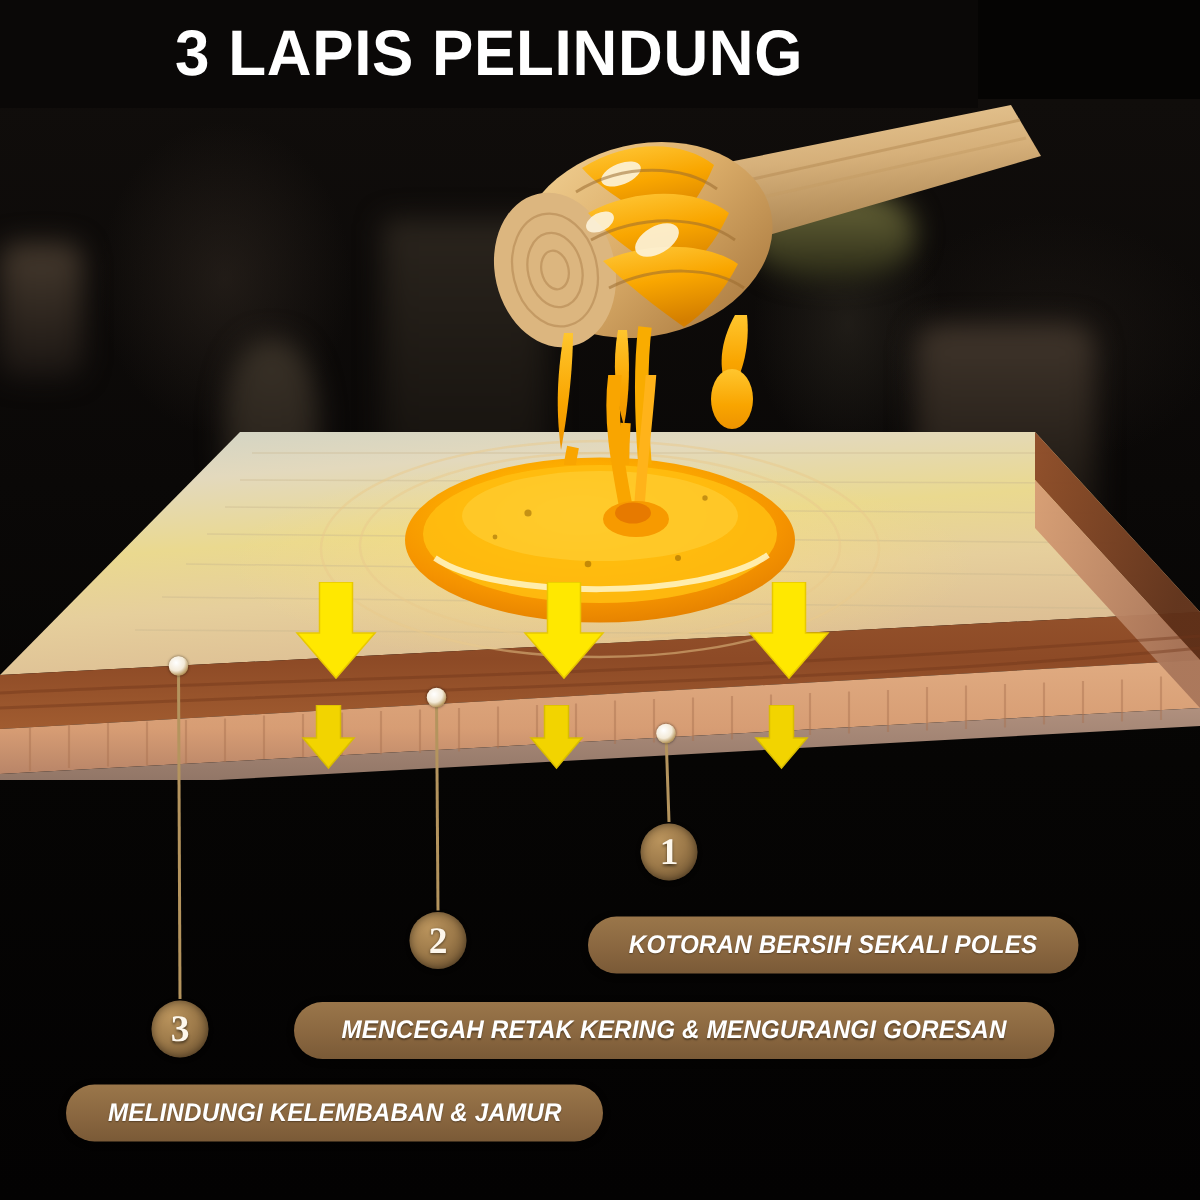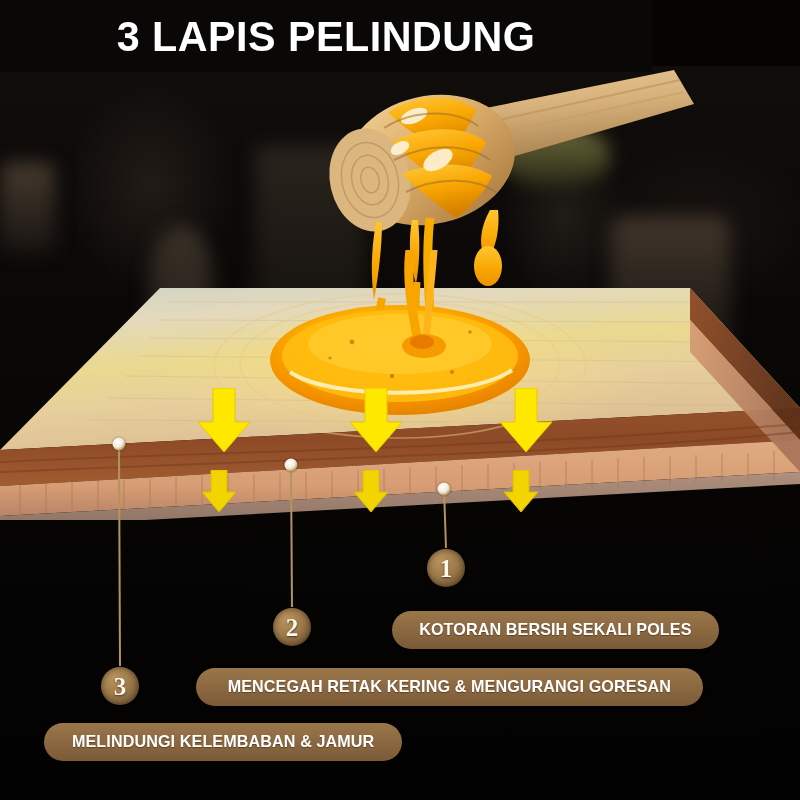--- a/index.html
+++ b/index.html
@@ -107,20 +107,21 @@
 
   
   .pill{
     position:absolute;height:38px;
     background:linear-gradient(180deg,#9a764a 0%, #8a6740 55%, #7a5a37 100%);
     border-radius:19px;
     display:flex;align-items:center;justify-content:flex-start;
     padding:0 20px;
     box-shadow:0 1px 4px rgba(0,0,0,.55);
     z-index:20;
+    font-style:italic;
   }
   .pill span{
     color:#ffffff;
     font-size:17px;
     font-weight:bold;
     white-space:nowrap;
     letter-spacing:0.1px;
     transform:scaleX(0.95);
     text-shadow:0 1px 1px rgba(0,0,0,.35);
   }

